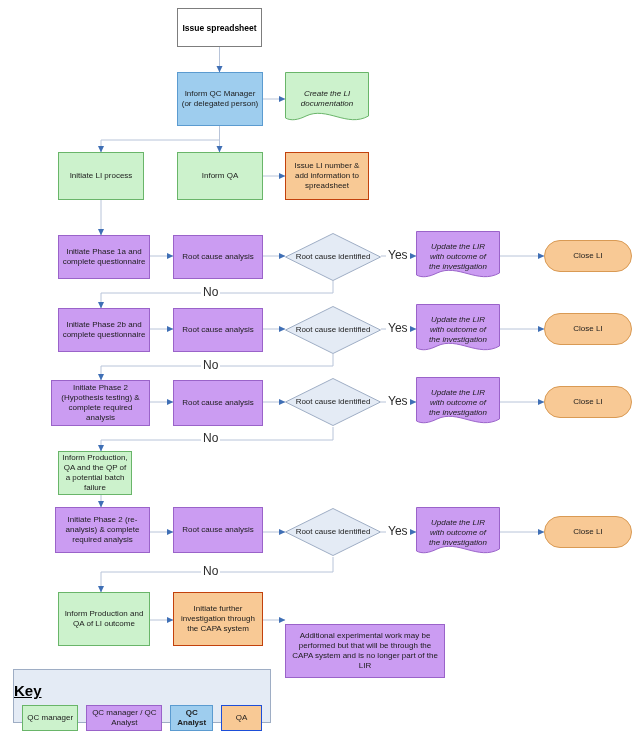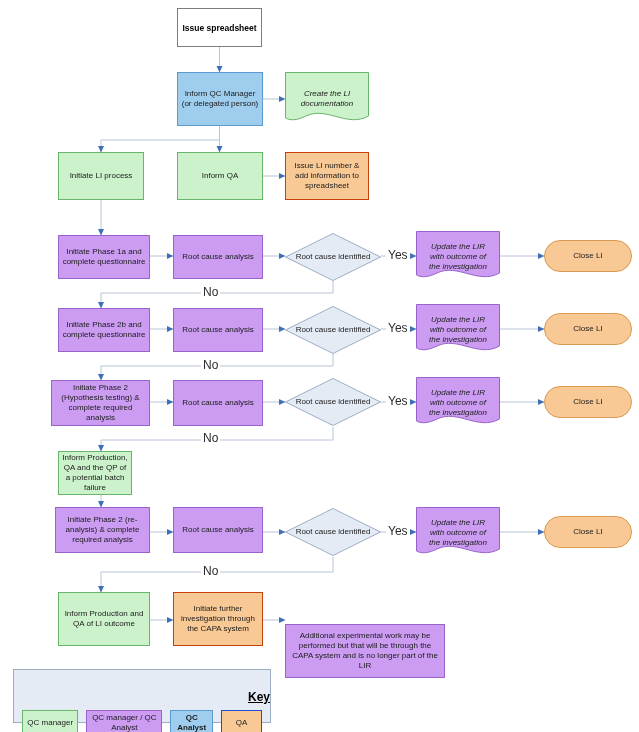--- a/index.html
+++ b/index.html
@@ -120,26 +120,26 @@
   }
 
   
   #key-box {
     position: absolute;
     box-sizing: border-box;
     background: #e4ebf5;
     border: 1px solid #9eadc4;
   }
   #key-title {
-    text-align: right;
-    font-size: 12px;
+    text-align: left;
+    font-size: 15px;
     font-weight: bold;
     text-decoration: underline;
     color: #000000;
-    margin-top: 20px;
+    margin-top: 12px;
   }
   #key-items {
     display: flex;
     align-items: stretch;
     gap: 8px;
     padding: 6px 8px 0 8px;
   }
   .key-item {
     box-sizing: border-box;
     display: flex;

